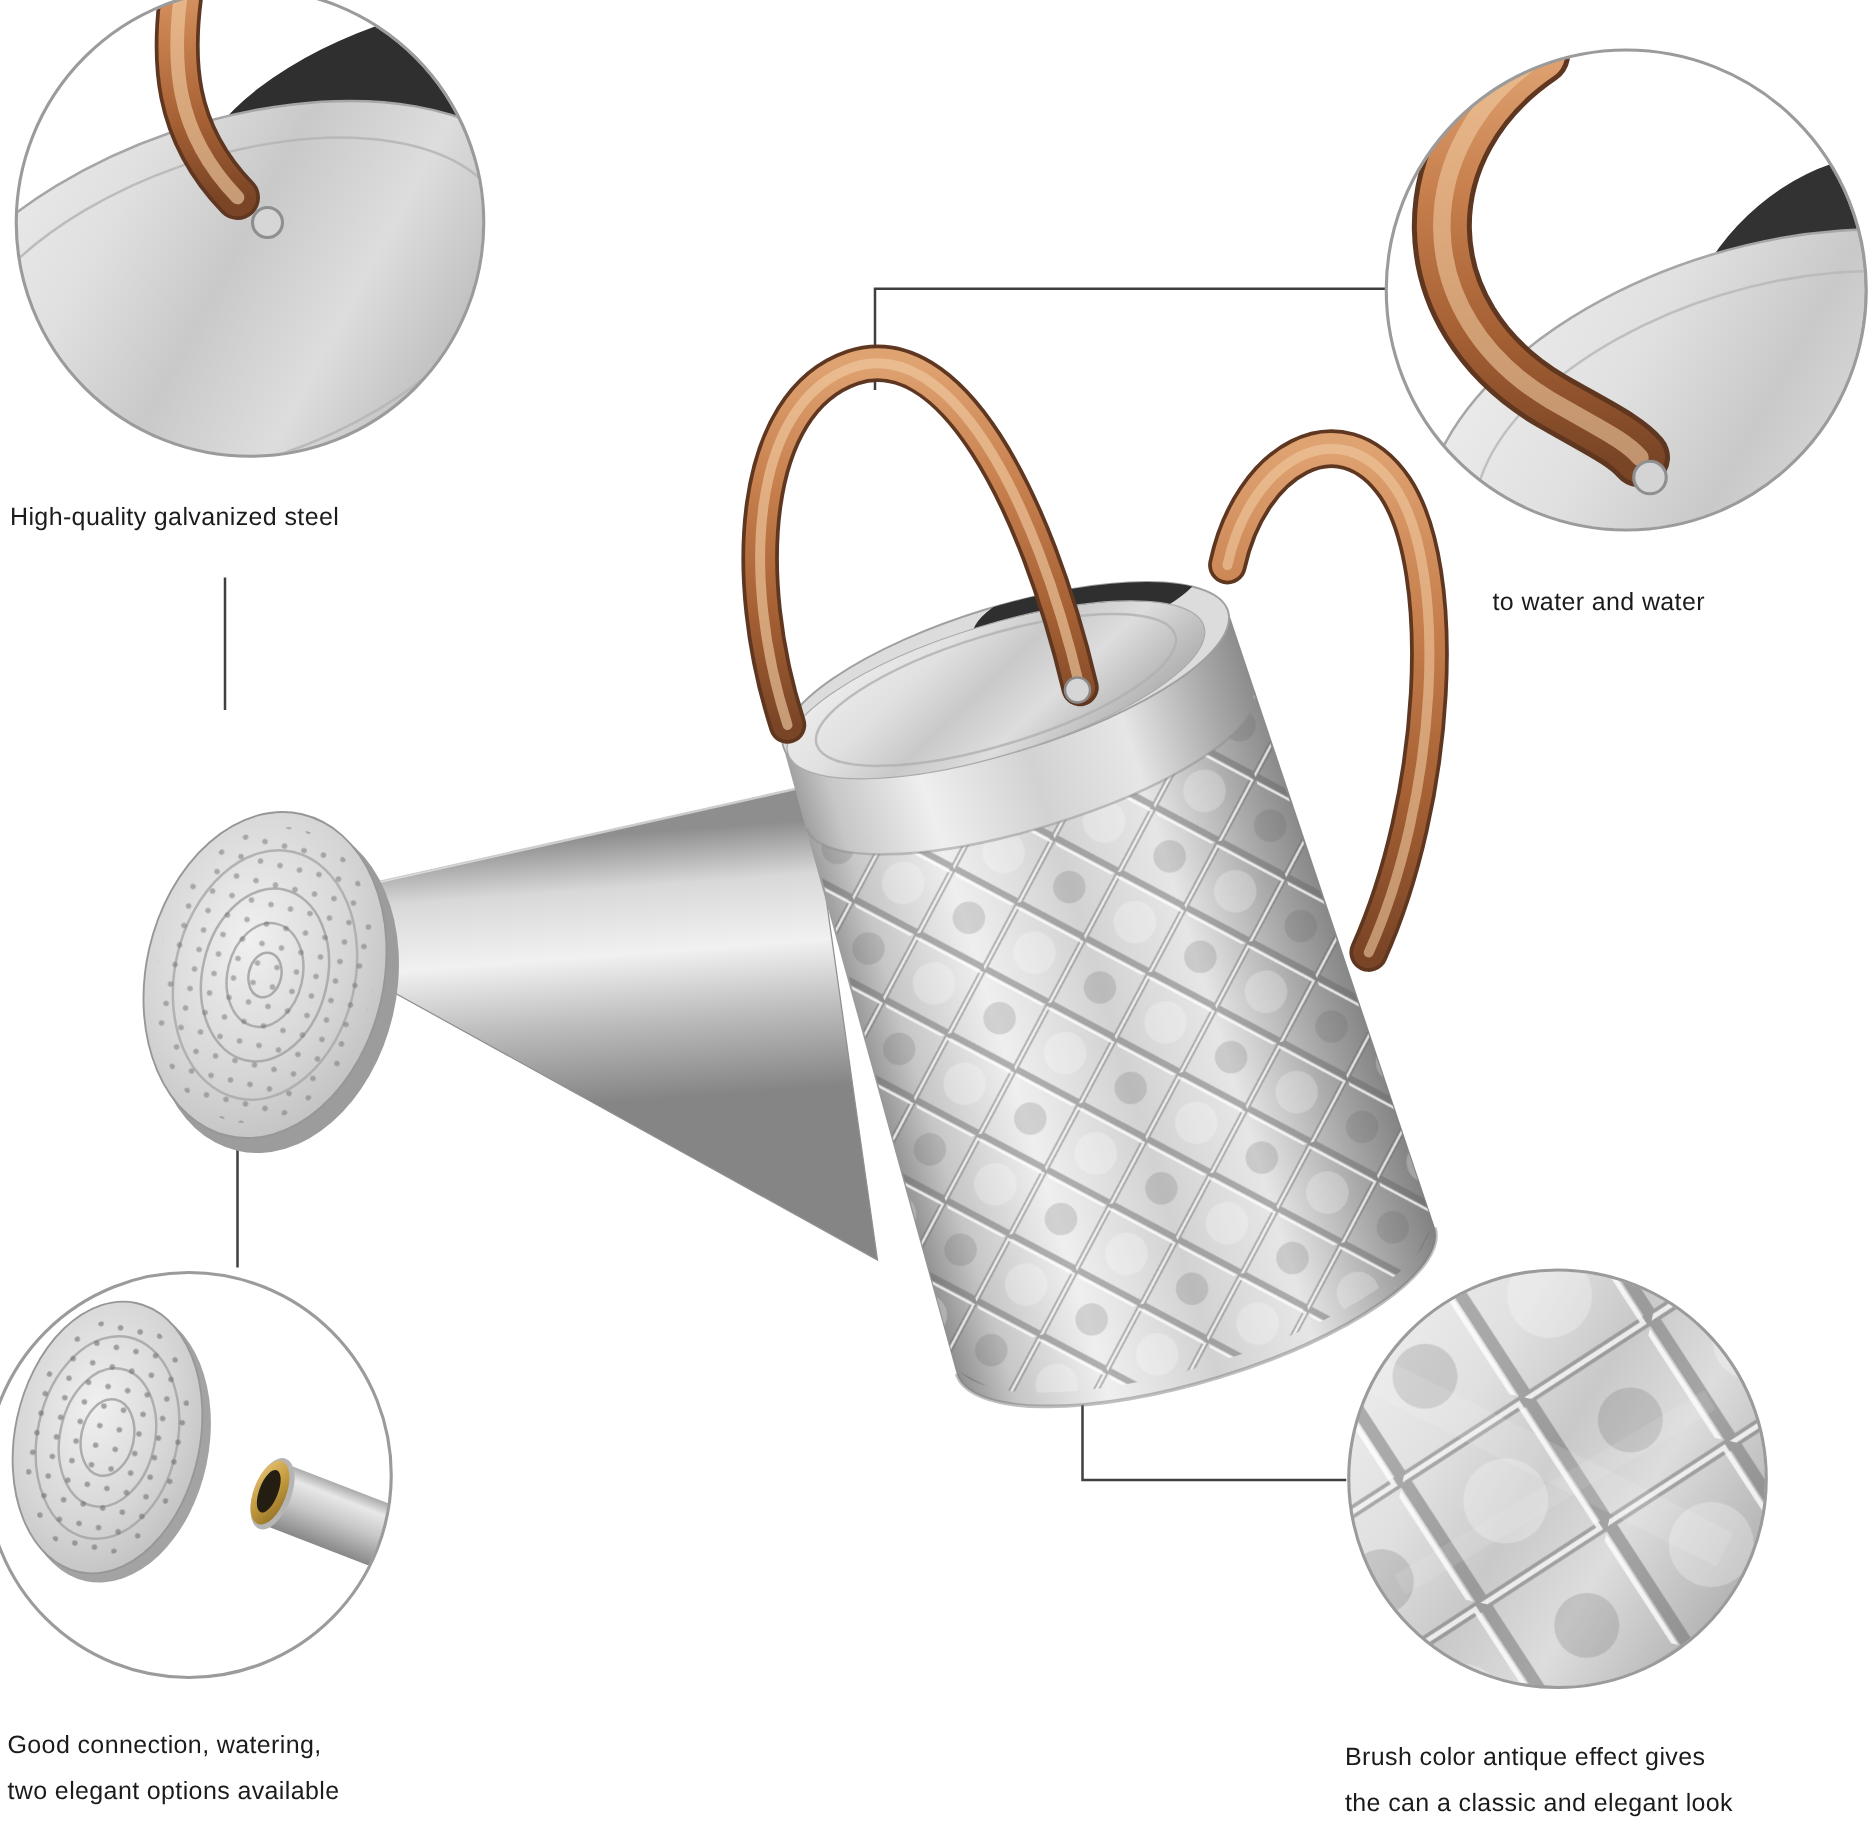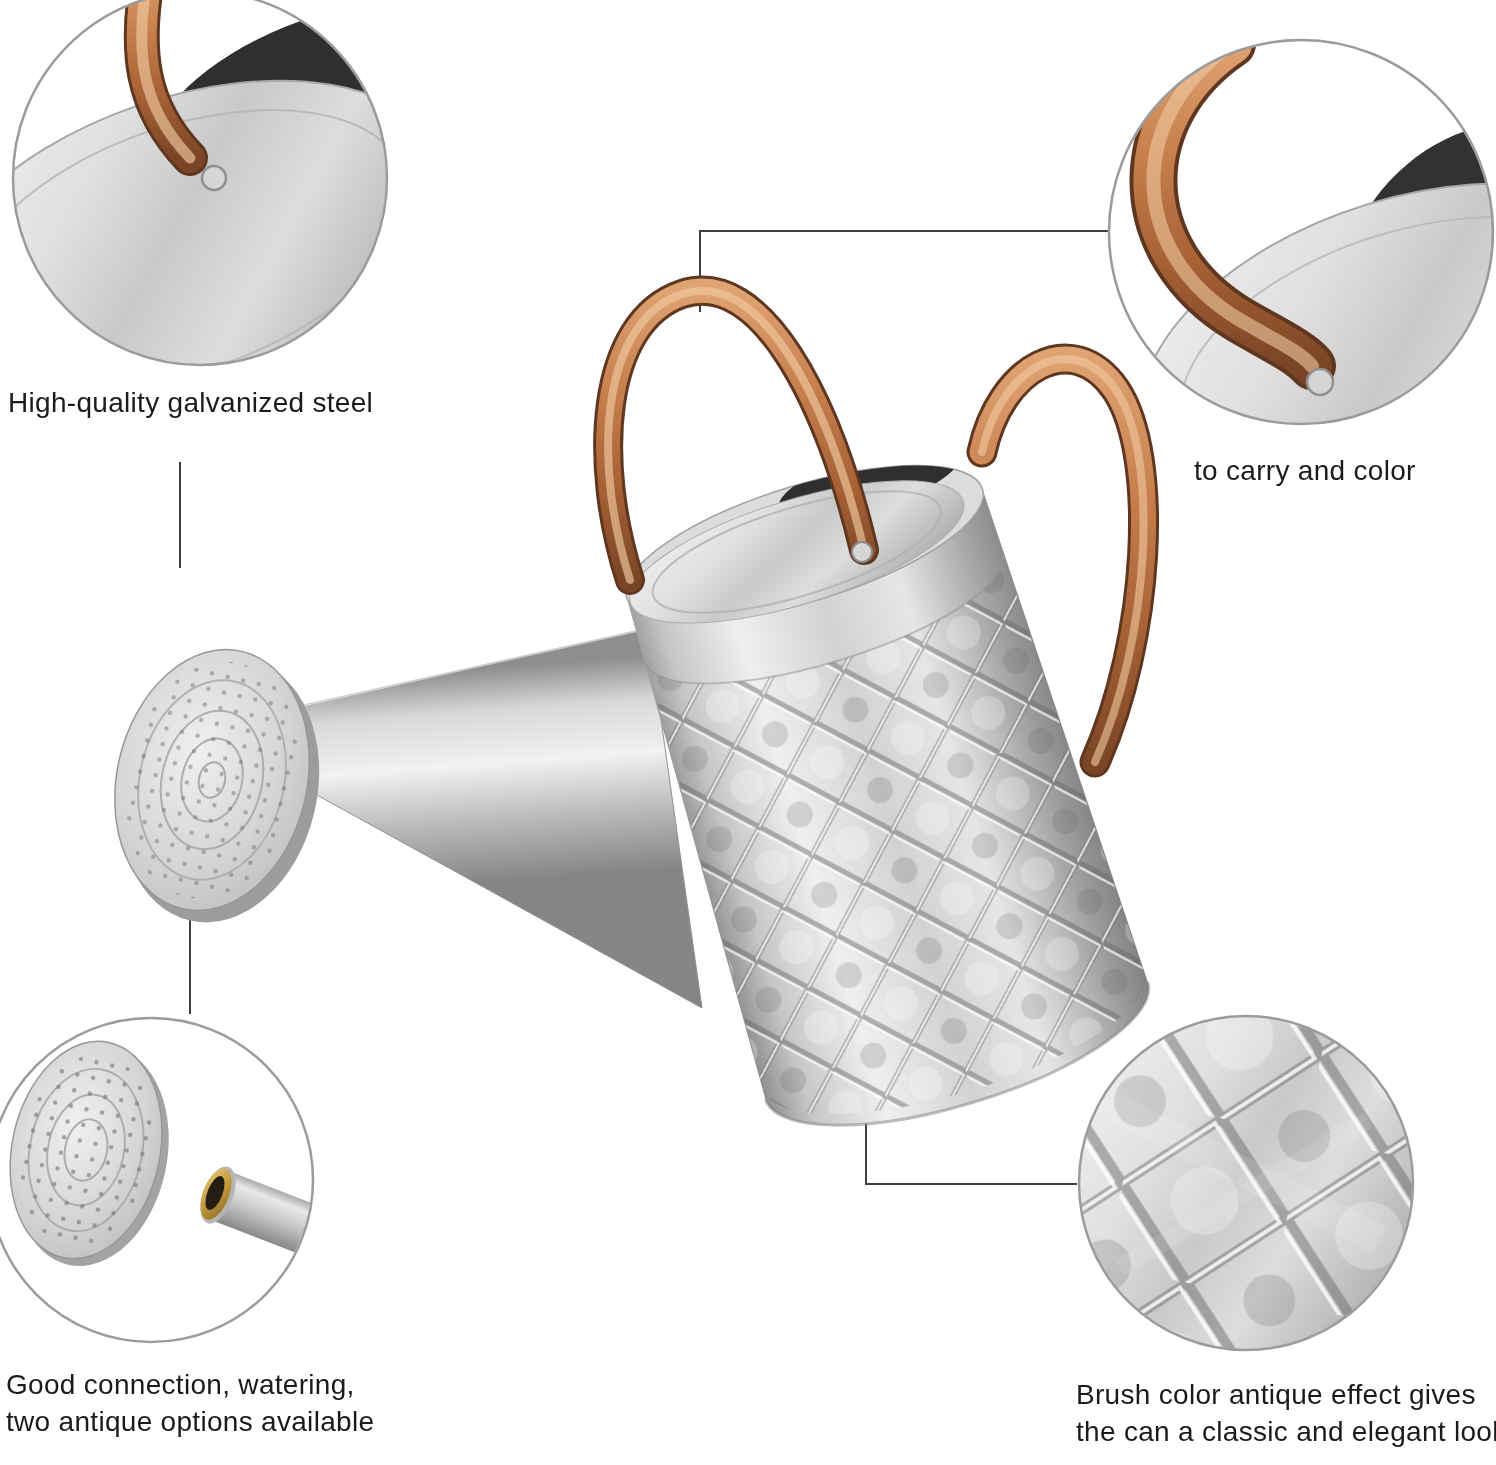--- a/index.html
+++ b/index.html
@@ -4,23 +4,24 @@
 <style>
   html,body{margin:0;padding:0;background:#ffffff;}
   .canvas{
     position:relative;width:1496px;height:1465px;overflow:hidden;
     background:var(--background,#ffffff);
     font-family:"Liberation Sans",sans-serif;
   }
   .scene{position:absolute;left:0;top:0;}
   .label{
     position:absolute;
-    font-size:28px;line-height:37px;letter-spacing:.3px;
+    font-size:20px;line-height:37px;letter-spacing:.3px;
     color:var(--text,#1b1b1b);
     white-space:nowrap;
+    margin-top:12px;
   }
 </style>
 </head>
 <body>
 
 <div class="canvas">
 
   <svg class="scene" width="1496" height="1465" viewBox="0 0 1496 1465">
     <defs>
       <linearGradient id="gLid" x1="0" y1="0" x2="1" y2="0.6">
@@ -221,26 +222,26 @@
       </g>
       <circle cx="1246" cy="1183" r="167" fill="none" stroke="#9b9b9b" style="stroke:var(--circle-border,#9b9b9b)" stroke-width="2.5"></circle>
     </g>
   </svg>
 
   <div class="label" style="left:8px; top:384px;">
     <div>High-quality galvanized steel</div>
   </div>
 
   <div class="label" style="left:1194px; top:452px;">
-    <div>to carry and color</div>
+    <div>to water and water</div>
   </div>
 
   <div class="label" style="left:6px; top:1366px;">
     <div>Good connection, watering,</div>
-    <div>two antique options available</div>
+    <div>two elegant options available</div>
   </div>
 
   <div class="label" style="left:1076px; top:1376px;">
     <div>Brush color antique effect gives</div>
     <div>the can a classic and elegant look</div>
   </div>
 
 </div>
 
 </body></html>

